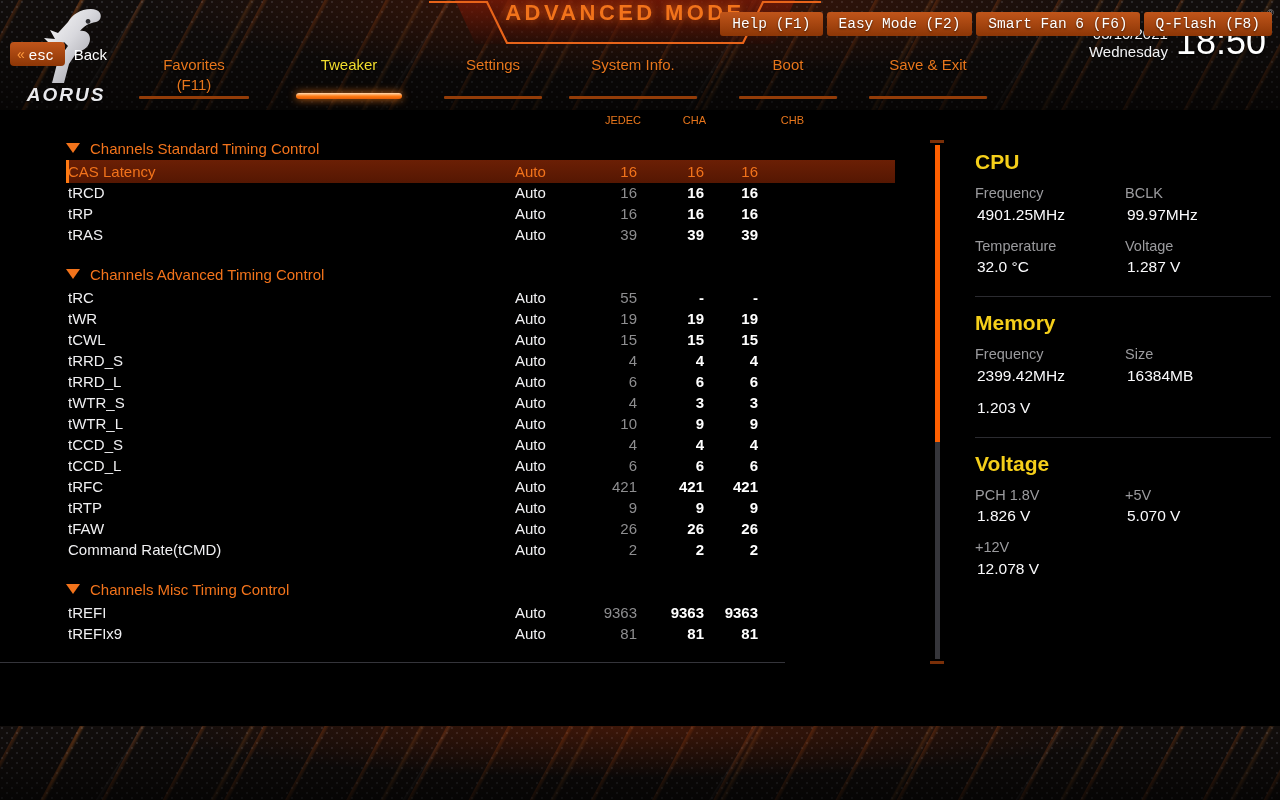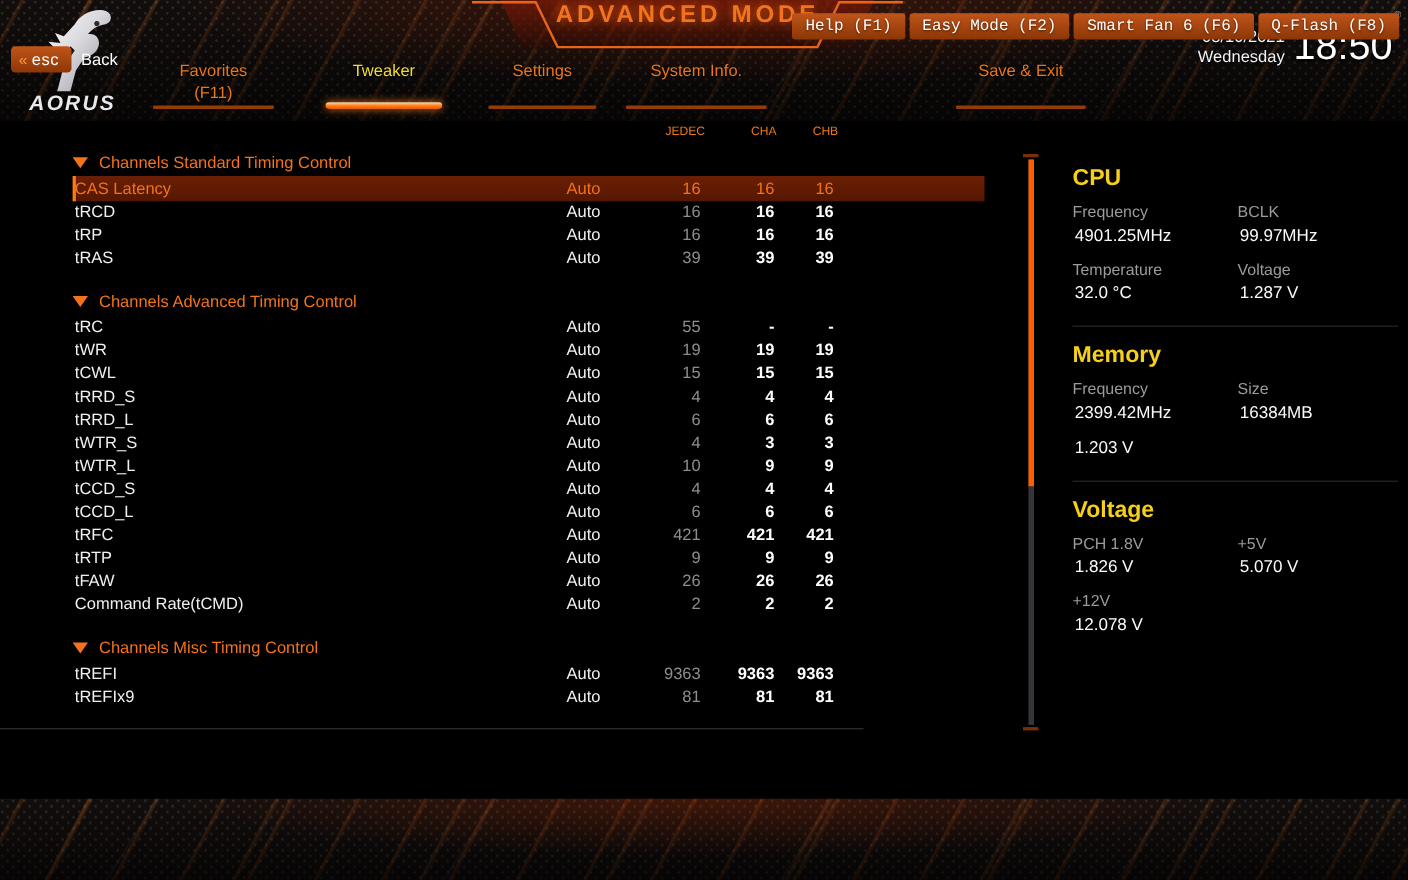--- a/index.html
+++ b/index.html
@@ -395,31 +395,35 @@
           <div class="uline" style="width: 106px;"></div>
         </div>
         <div class="tab" style="position: absolute; left: 305px; width: 120px;">
           <div class="tlabel">Settings</div>
           <div class="uline" style="width: 98px;"></div>
         </div>
         <div class="tab" style="position: absolute; left: 430px; width: 150px;">
           <div class="tlabel">System Info.</div>
           <div class="uline" style="width: 128px;"></div>
         </div>
+        <div class="tab" style="position: absolute; left: 600px; width: 120px;">
+          <div class="tlabel">Boot</div>
+          <div class="uline" style="width: 98px;"></div>
+        </div>
         <div class="tab" style="position: absolute; left: 730px; width: 140px;">
           <div class="tlabel">Save &amp; Exit</div>
           <div class="uline" style="width: 118px;"></div>
         </div>
       </div>
   </div>
 
   <div id="col-heads">
       <div class="colh" style="left: 597px; width: 44px;">JEDEC</div>
       <div class="colh" style="left: 664px; width: 42px;">CHA</div>
-      <div class="colh" style="left: 718px; width: 44px;">CHB</div>
+      <div class="colh" style="left: 760px; width: 44px;">CHB</div>
     </div>
 
   <div id="table">
       <div class="grp">
         <div class="caret"></div>
         <span class="gtxt">Channels Standard Timing Control</span>
       </div>
       <div class="row selected">
         <div class="hl"></div>
         <div class="lbl">CAS Latency</div>

